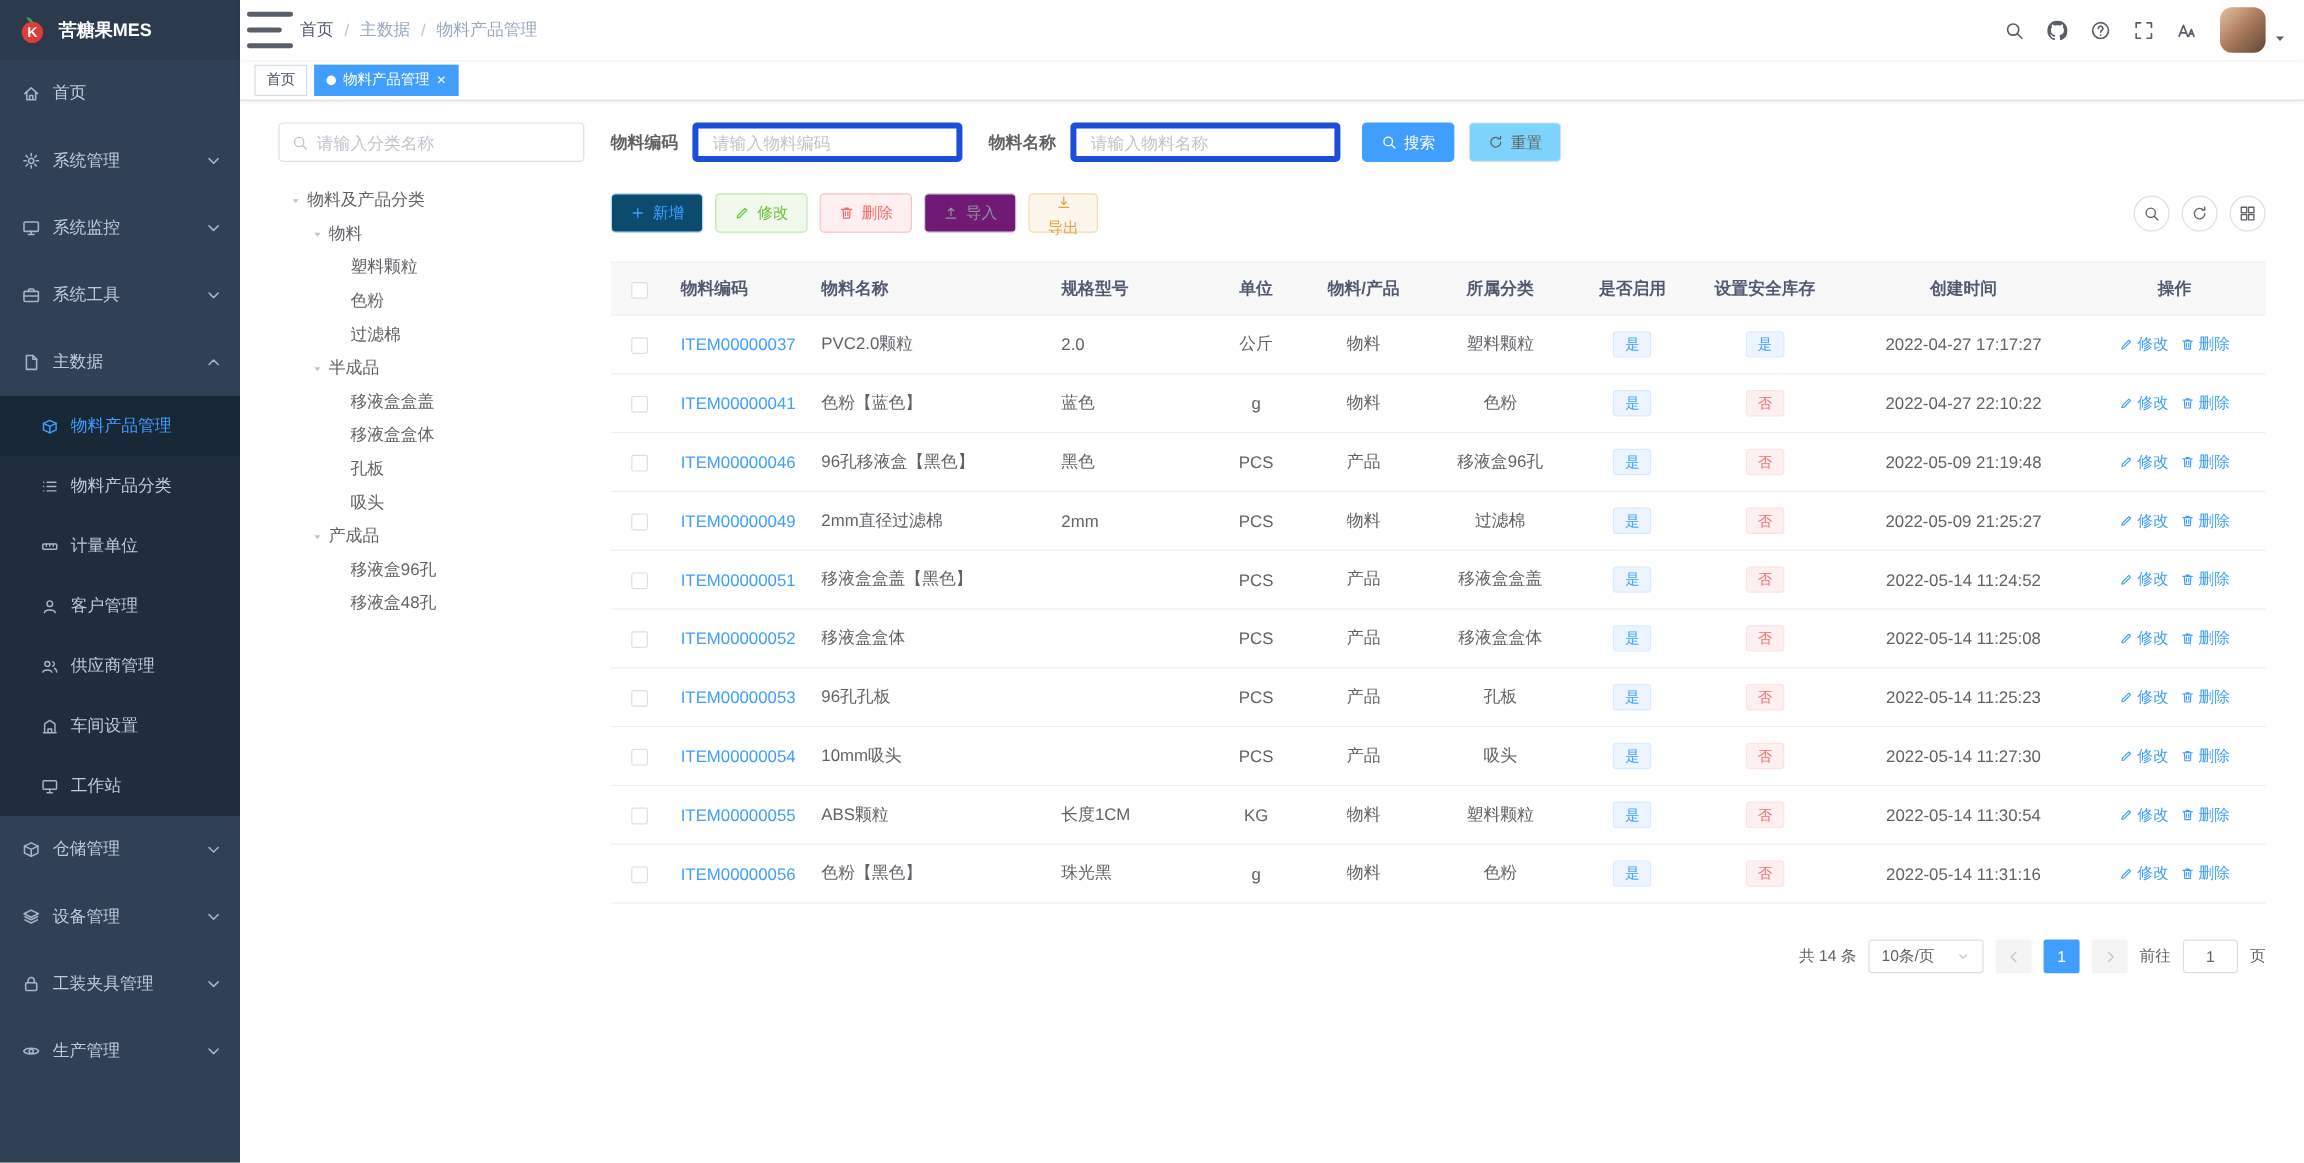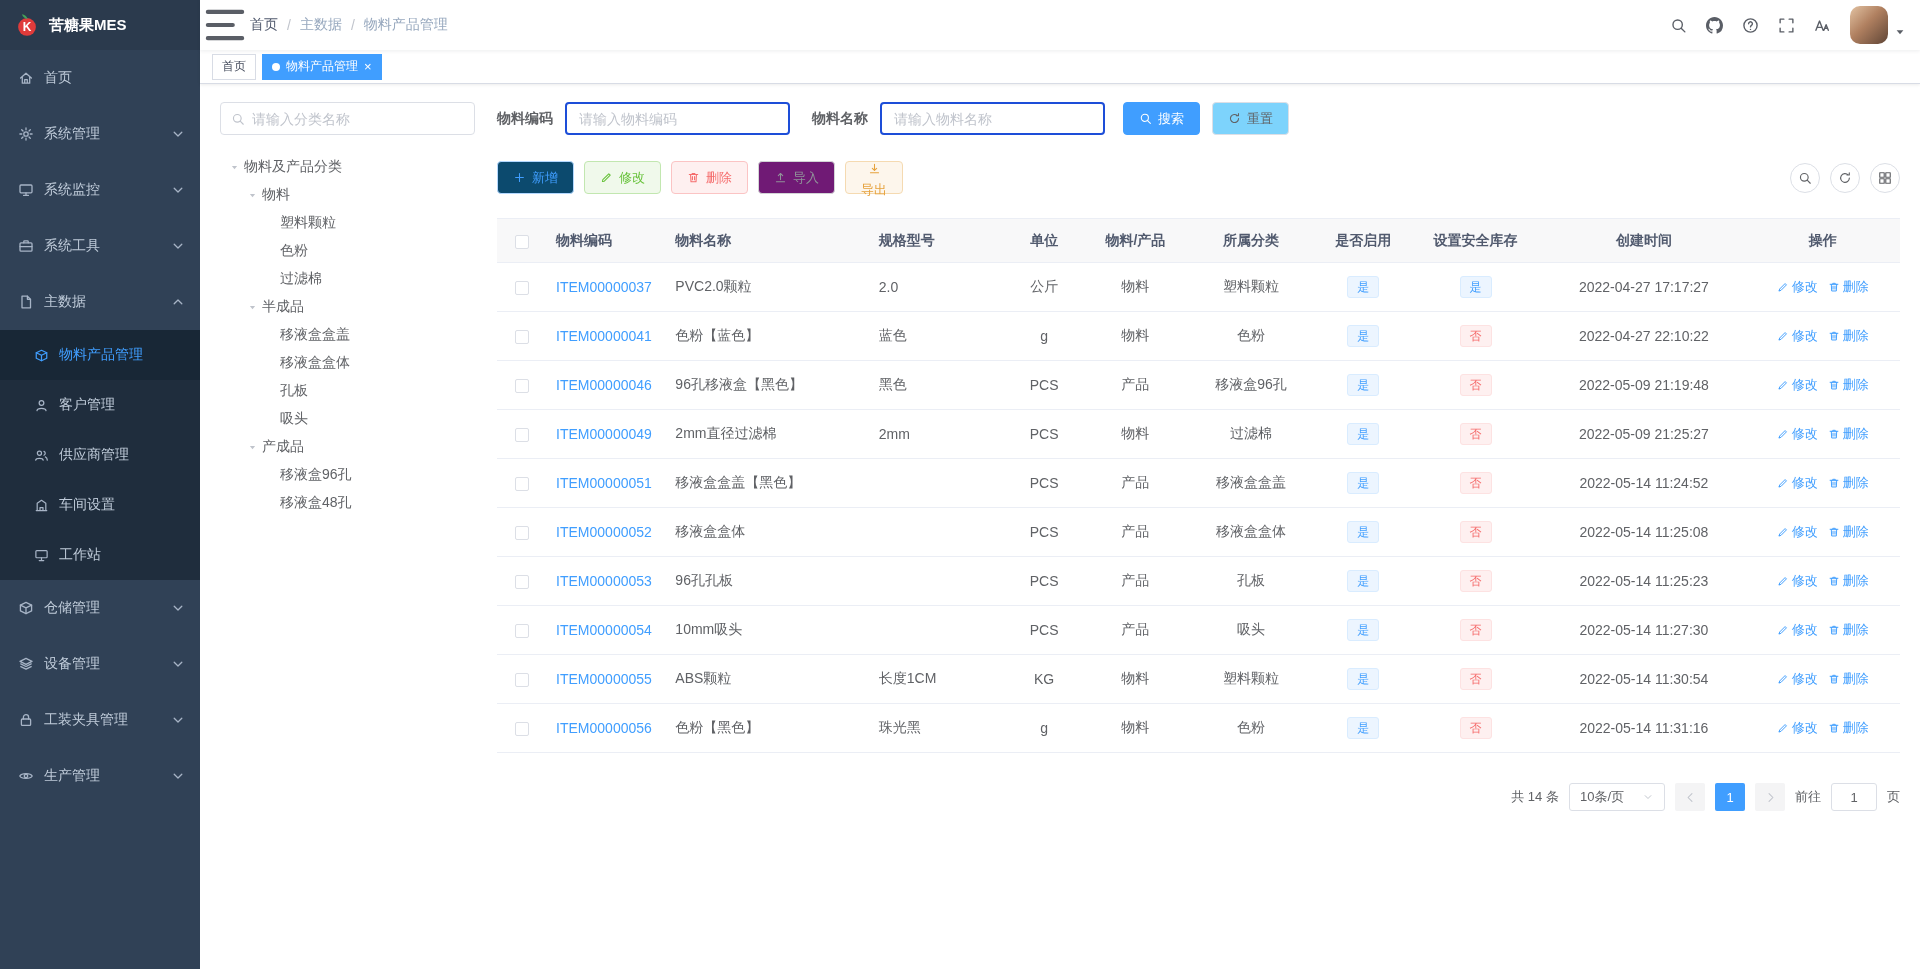--- a/index.html
+++ b/index.html
@@ -41,34 +41,34 @@
   .avatar-caret svg { width:100%; height:100%; }
 
   
   .tags-view { height:34px; background:#fff; border-bottom:1px solid #d8dce5; box-shadow:0 1px 3px rgba(0,0,0,.08); display:flex; align-items:center; padding:0 12px; gap:6px; position:relative; z-index:2; }
   .tag-item { height:26px; display:inline-flex; align-items:center; border:1px solid #d8dce5; background:#fff; color:#495060; padding:0 9px; font-size:12px; cursor:pointer; gap:6px; }
   .tag-item.active { background:#409eff; border-color:#409eff; color:#fff; }
   .tag-dot { width:8px; height:8px; border-radius:50%; background:#fff; }
   .tag-close { font-size:13px; line-height:1; }
 
   
-  .content { flex:1; display:flex; padding:18px 20px; gap:22px; background:#fff; align-items:flex-start; overflow:hidden; }
+  .content { flex:1; display:flex; padding:18px 32px; gap:22px; background:#fff; align-items:flex-start; overflow:hidden; }
   .tree-panel { width:255px; flex-shrink:0; }
   .search-input { display:flex; align-items:center; border:1px solid #dcdfe6; border-radius:4px; height:33px; padding:0 10px; gap:7px; color:#c0c4cc; background:#fff; }
   .search-input input { border:none; outline:none; flex:1; font-size:14px; color:#606266; min-width:0; background:transparent; }
   input::placeholder { color:#c0c4cc; }
   .tree { margin-top:18px; }
   .tree-node { height:28px; display:flex; align-items:center; font-size:14px; color:#606266; cursor:pointer; }
   .tree-caret { width:20px; color:#c0c4cc; font-size:11px; display:inline-flex; justify-content:center; flex-shrink:0; }
 
   
   .table-panel { flex:1; display:flex; flex-direction:column; min-width:0;gap:12px; }
   .filter-row { display:flex; align-items:center; gap:12px; margin-bottom:14px; }
   .filter-label { font-weight:700; color:#606266; font-size:14px; }
-  .el-input { width:225px; height:33px; border:2px solid #1d4ed8; border-radius:4px; padding:0 12px; font-size:14px; color:#606266; outline:none; }
+  .el-input { width:225px; height:33px; border:5px solid #1d4ed8; border-radius:4px; padding:0 12px; font-size:14px; color:#606266; outline:none; }
   .btn { height:33px; border-radius:4px; padding:0 15px; font-size:13px; display:inline-flex; align-items:center; gap:6px; cursor:pointer; border:1px solid #dcdfe6; background:#7dd3fc; color:#606266; font-family:inherit; }
   .btn .icon { font-size:13px; }
   .btn-primary { background:#409eff; border-color:#409eff; color:#fff; }
   .btn-plain-primary { background:#0c4a6e; border-color:#b3d8ff; color:#409eff; }
   .btn-plain-success { background:#f0f9eb; border-color:#c2e7b0; color:#67c23a; }
   .btn-plain-danger  { background:#fef0f0; border-color:#fbc4c4; color:#f56c6c; }
   .btn-plain-info    { background:#701a75; border-color:#d3d4d6; color:#909399; }
   .btn-plain-warning { background:#fdf6ec; border-color:#f5dab1; color:#e6a23c;flex-direction:column; }
   .toolbar { display:flex; align-items:center; margin-bottom:12px; }
   .toolbar-left { display:flex; gap:10px; }
@@ -178,20 +178,37 @@
         </div>
         <div class="submenu">
           <div class="submenu-item active">
             <span class="icon">
               <svg viewBox="0 0 16 16">
                 <path d="M2.4 5.1 8 2.4l5.6 2.7v5.8L8 13.6l-5.6-2.7z"></path>
                 <path d="M2.4 5.1 8 7.8l5.6-2.7M8 7.8v5.8"></path>
               </svg>
             </span>
             <span class="menu-label">物料产品管理</span>
+          </div>
+          <div class="submenu-item">
+            <span class="icon">
+              <svg viewBox="0 0 16 16">
+                <path d="M5.6 4.2h7.8M5.6 8h7.8M5.6 11.8h7.8M2.6 4.2h.01M2.6 8h.01M2.6 11.8h.01"></path>
+              </svg>
+            </span>
+            <span class="menu-label">物料产品分类</span>
+          </div>
+          <div class="submenu-item">
+            <span class="icon">
+              <svg viewBox="0 0 16 16">
+                <rect x="1.8" y="5.6" width="12.4" height="4.8" rx="0.8"></rect>
+                <path d="M4.9 5.6v2M8 5.6v2M11.1 5.6v2"></path>
+              </svg>
+            </span>
+            <span class="menu-label">计量单位</span>
           </div>
           <div class="submenu-item">
             <span class="icon">
               <svg viewBox="0 0 16 16">
                 <circle cx="8" cy="5.4" r="2.5"></circle>
                 <path d="M3.2 13.4c.5-3.1 9.1-3.1 9.6 0"></path>
               </svg>
             </span>
             <span class="menu-label">客户管理</span>
           </div>

